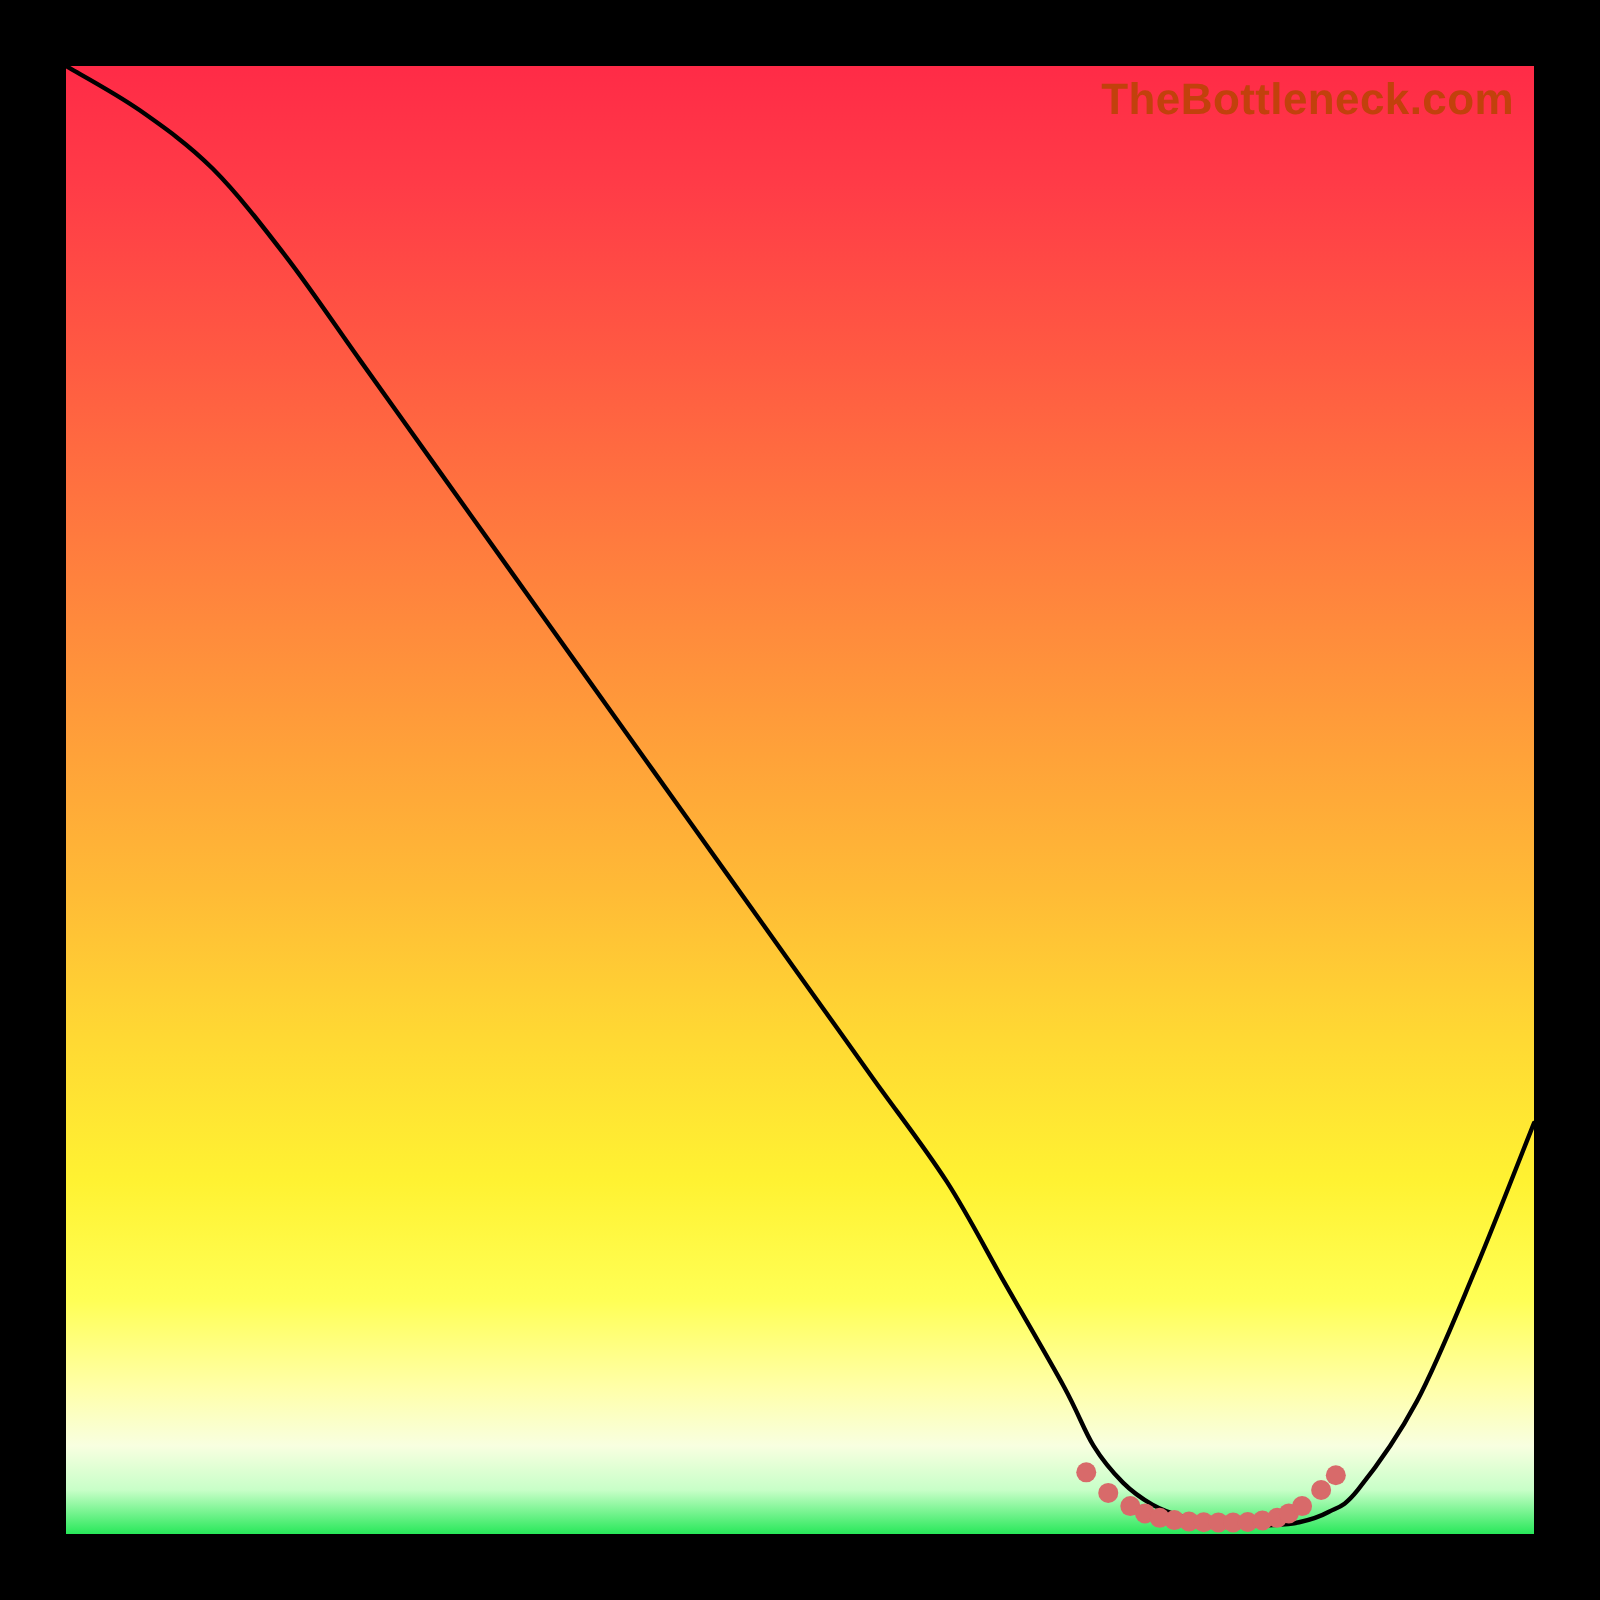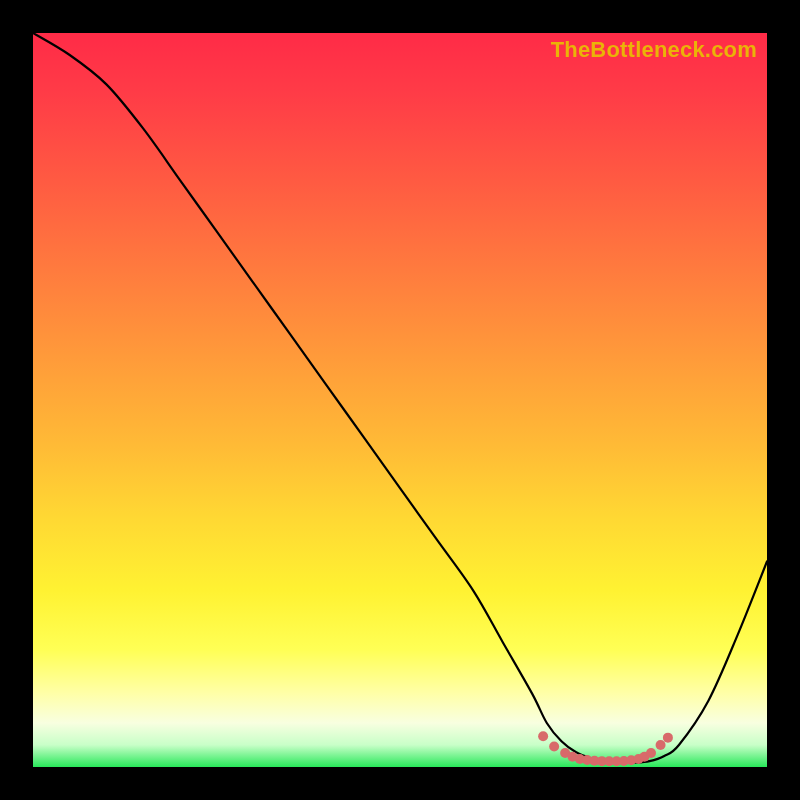--- a/index.html
+++ b/index.html
@@ -43,21 +43,21 @@
       #28e85a 100%
     );
   }
   .watermark {
     position: absolute;
     top: 4px;
     right: 10px;
     font-family: Arial, Helvetica, sans-serif;
     font-size: 22px;
     font-weight: 600;
-    color: #eab308;
+    color: #c2410c;
     letter-spacing: 0.2px;
     user-select: none;
   }
   svg.curve {
     position: absolute;
     inset: 0;
     width: 100%;
     height: 100%;
   }
 </style>

